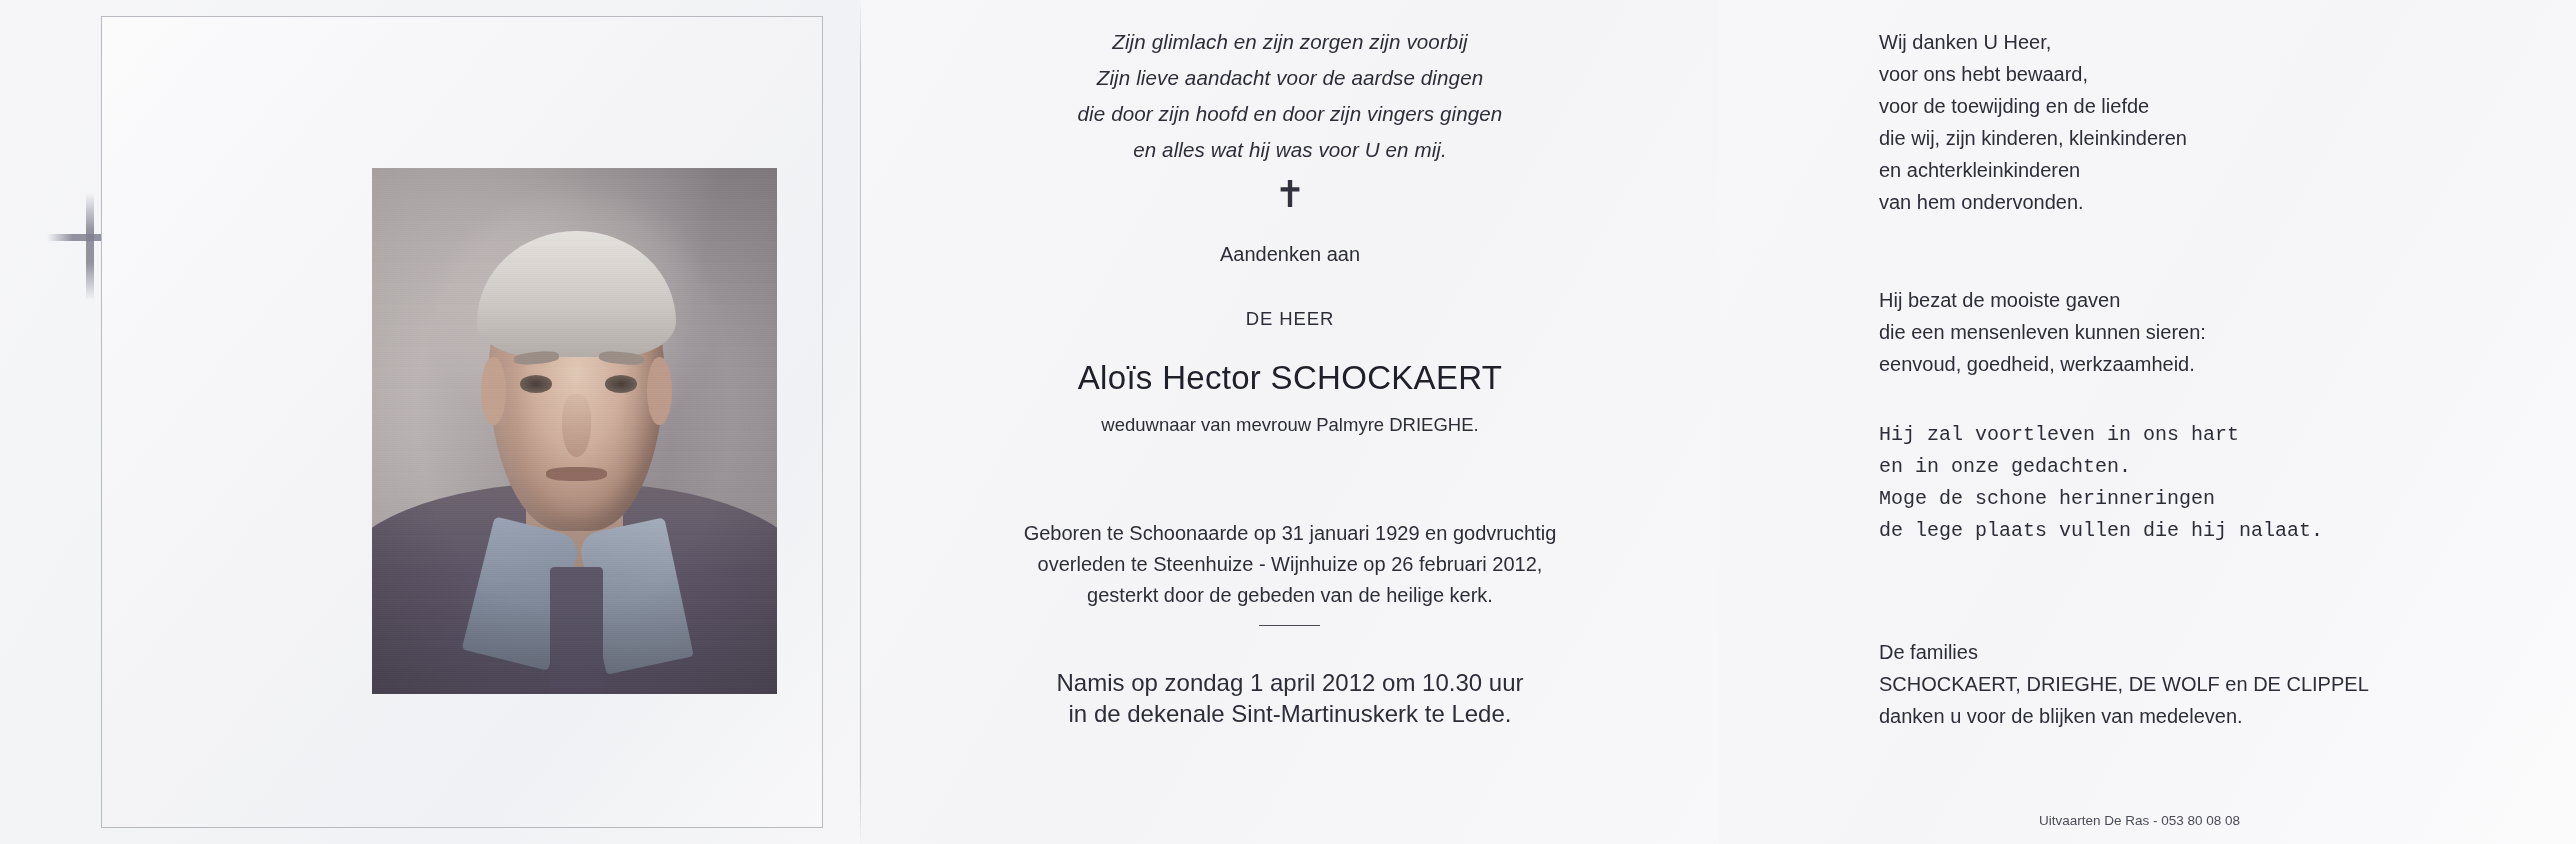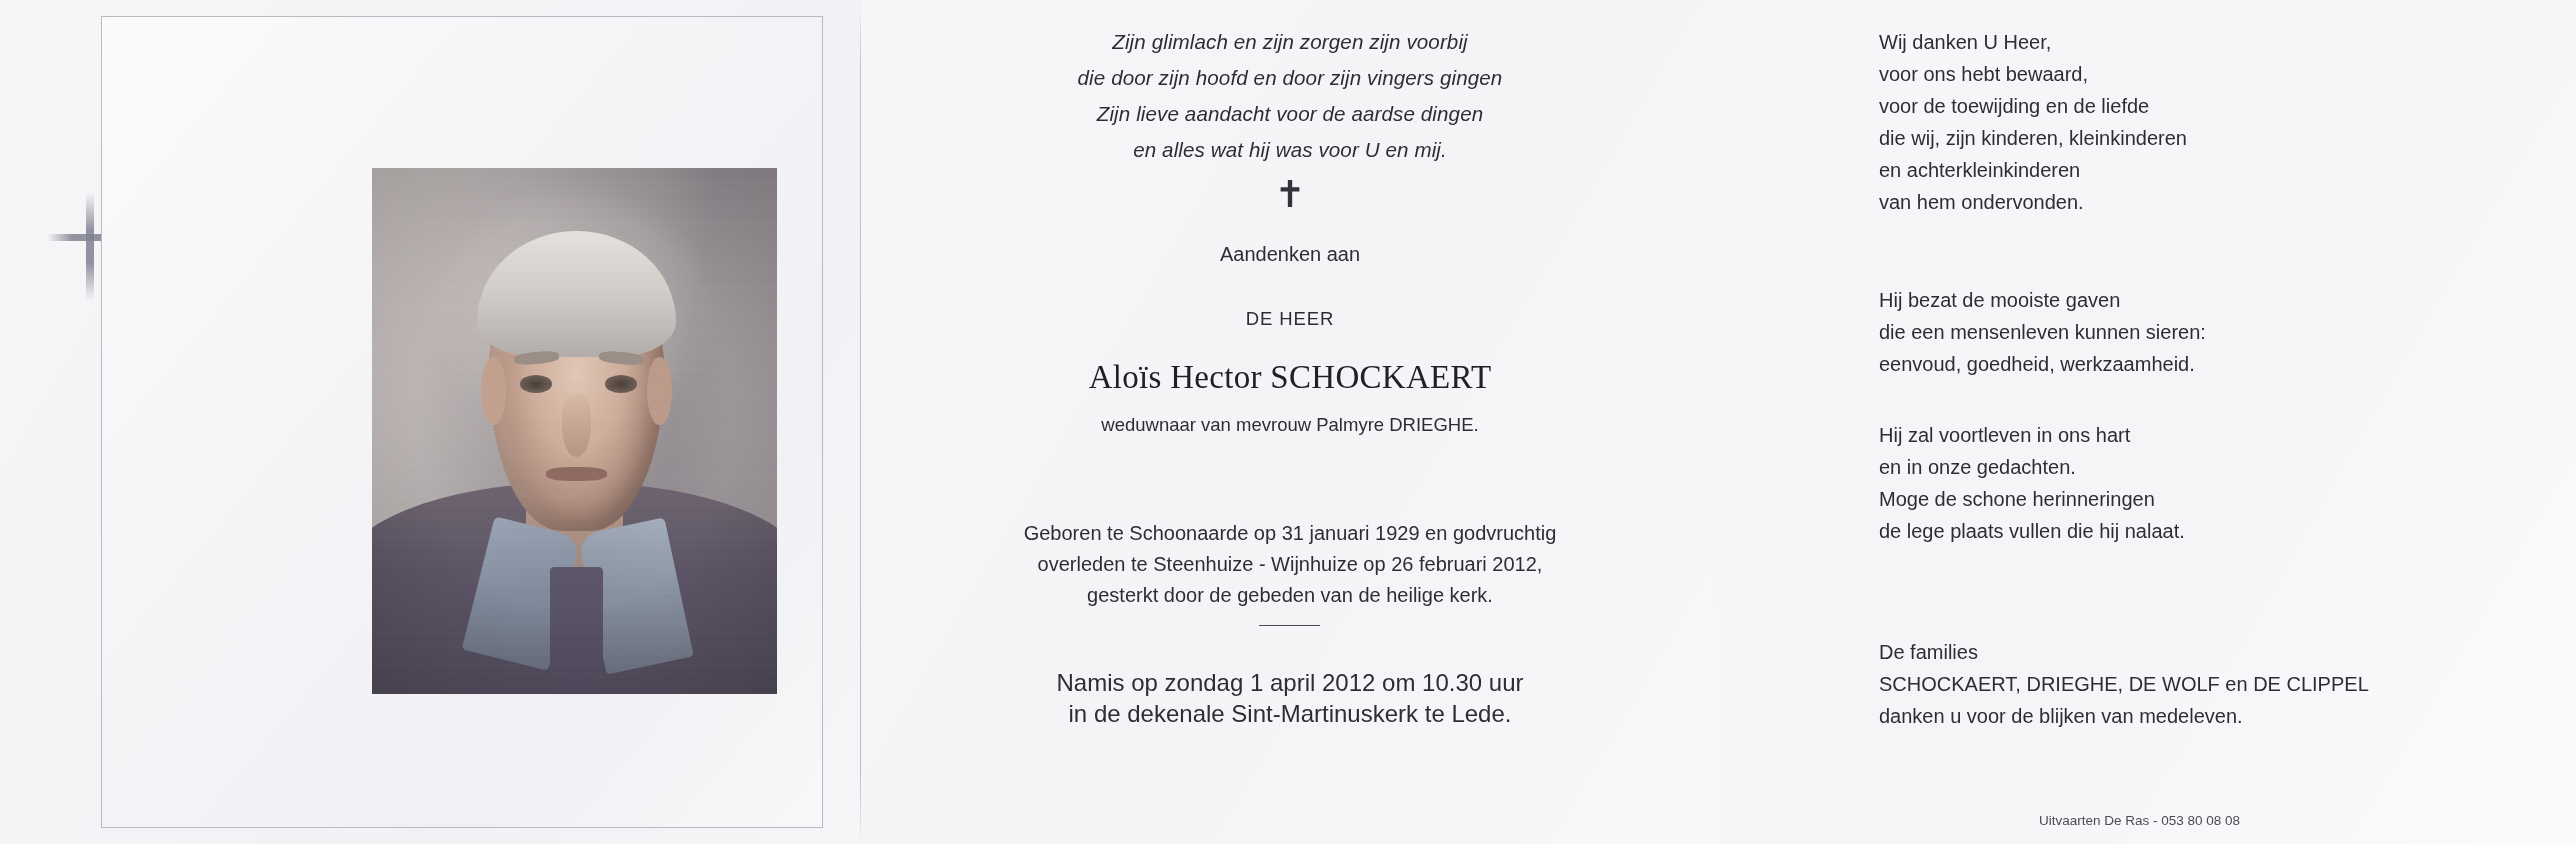--- a/index.html
+++ b/index.html
@@ -278,21 +278,20 @@
     letter-spacing: 0.9px;
     color: #2d2d38;
   }
   .name {
     position: absolute;
     left: 0; right: 0;
     top: 359px;
     font-size: 33px;
     color: #20202a;
     letter-spacing: 0.3px;
-    font-family: Liberation Serif, serif;
   }
   .spouse {
     position: absolute;
     left: 0; right: 0;
     top: 414px;
     font-size: 18.5px;
     color: #2d2d38;
   }
   .birthdeath {
     position: absolute;
@@ -332,21 +331,21 @@
   .r-block {
     position: absolute;
     left: 160px;
     font-size: 20px;
     line-height: 32px;
     color: #2d2d38;
     text-align: left;
   }
   .r-thanks   { top: 25.6px; }
   .r-gifts    { top: 284px; }
-  .r-memory   { top: 419px; }
+  .r-memory   { top: 419px; font-family: Liberation Mono, monospace; }
   .r-families { top: 636px; }
   .footer {
     position: absolute;
     left: 0; right: 16px;
     bottom: 17px;
     text-align: center;
     font-size: 13.5px;
     color: #4b4b57;
   }
   .line { display: block; white-space: pre; }
@@ -388,22 +387,22 @@
     </div>
   </div>
 
   <div class="fold fold-1"></div>
   <div class="fold fold-2"></div>
 
   <div class="mid-panel">
 
     <div class="poem">
       <span class="line">Zijn glimlach en zijn zorgen zijn voorbij</span>
+      <span class="line">Zijn lieve aandacht voor de aardse dingen</span>
       <span class="line">die door zijn hoofd en door zijn vingers gingen</span>
-      <span class="line">Zijn lieve aandacht voor de aardse dingen</span>
       <span class="line">en alles wat hij was voor U en mij.</span>
     </div>
 
     <div class="cross-glyph">✝</div>
 
     <div class="aandenken">Aandenken aan</div>
 
     <div class="deheer">DE HEER</div>
 
     <div class="name">Aloïs Hector SCHOCKAERT</div>

